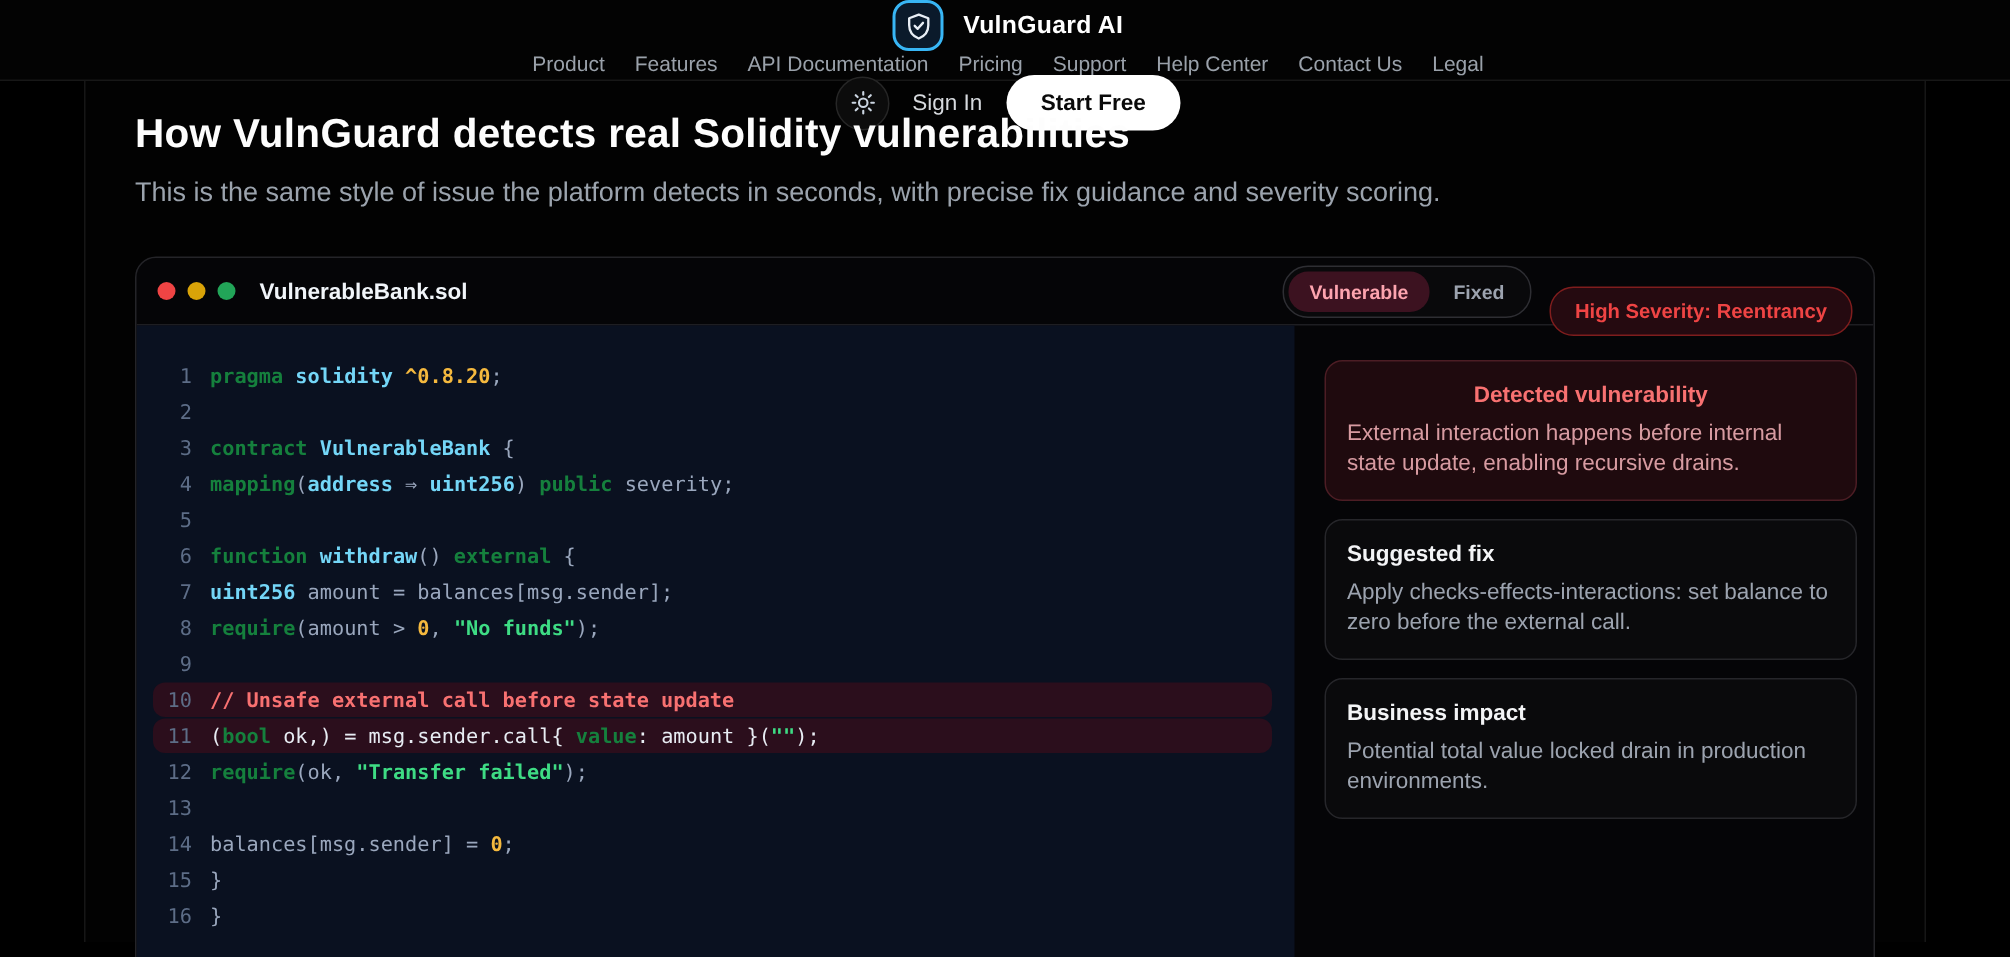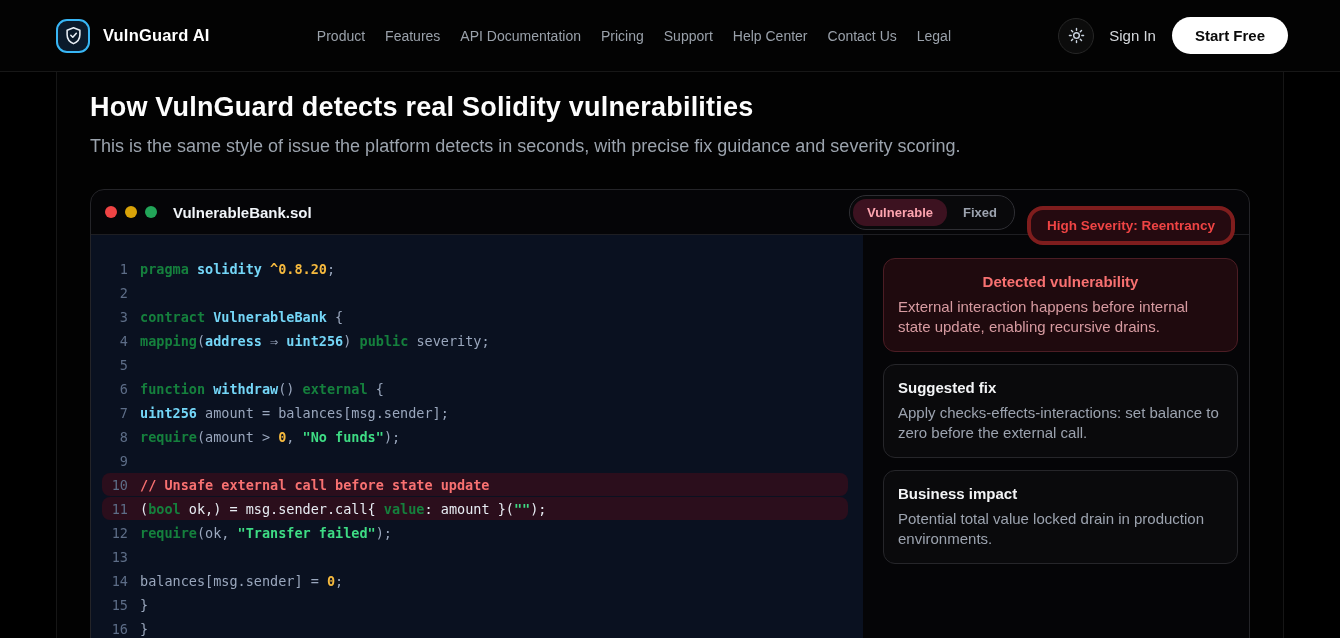--- a/index.html
+++ b/index.html
@@ -5,23 +5,24 @@
   * { box-sizing: border-box; }
   html,body { margin:0; padding:0; }
   body {
     width:1340px; height:638px; overflow:hidden;
     background:#000; color:#fff;
     font-family:"Liberation Sans", sans-serif;
   }
 
   
   .navbar {
-    height:72px; display:flex; align-items:center;
+    height:54px; display:flex; align-items:center;
     padding:0 52px 0 56px; background:#030303;
     border-bottom:1px solid #171717;
+    flex-direction:column;
   }
   .brand { display:flex; align-items:center; flex:none; }
   .logo {
     width:34px; height:34px; border-radius:11px;
     border:2px solid #38b6f5; background:#0b1a2b;
     display:flex; align-items:center; justify-content:center;
   }
   .brand-name { margin-left:13px; font-size:16.5px; font-weight:700; color:#fff; letter-spacing:.2px; }
   .nav-links {
     flex:1; display:flex; justify-content:center; gap:20px;
@@ -71,21 +72,21 @@
     border:1px solid #2e2e33; border-radius:17px; padding:3px; background:#09090b;
   }
   .t-btn {
     border:none; background:transparent; color:#9ca3af;
     font-family:"Liberation Sans", sans-serif;
     font-size:13px; font-weight:600; padding:6px 14px; border-radius:13px; cursor:pointer;
   }
   .t-btn.active { background:#3c1220; color:#fda4af; }
   .severity {
     margin-left:12px; padding:8px 16px; border-radius:16px;
-    background:#250a10; border:4px solid #7f1d1d;
+    background:#250a10; border:1px solid #7f1d1d;
     color:#ef4444; font-size:13.5px; font-weight:700; white-space:nowrap;margin-top:26px;
   }
 
   
   .editor-body { display:flex; height:474px; }
   .code-panel {
     flex:none; width:772px; background:#0a1120;
     padding:22px 0 10px;
   }
   .code-line {

